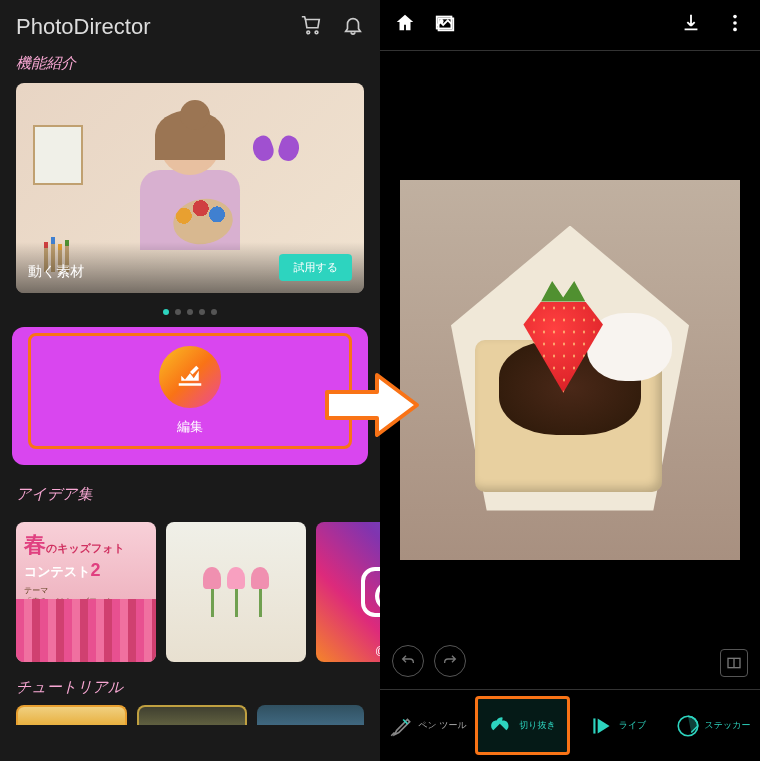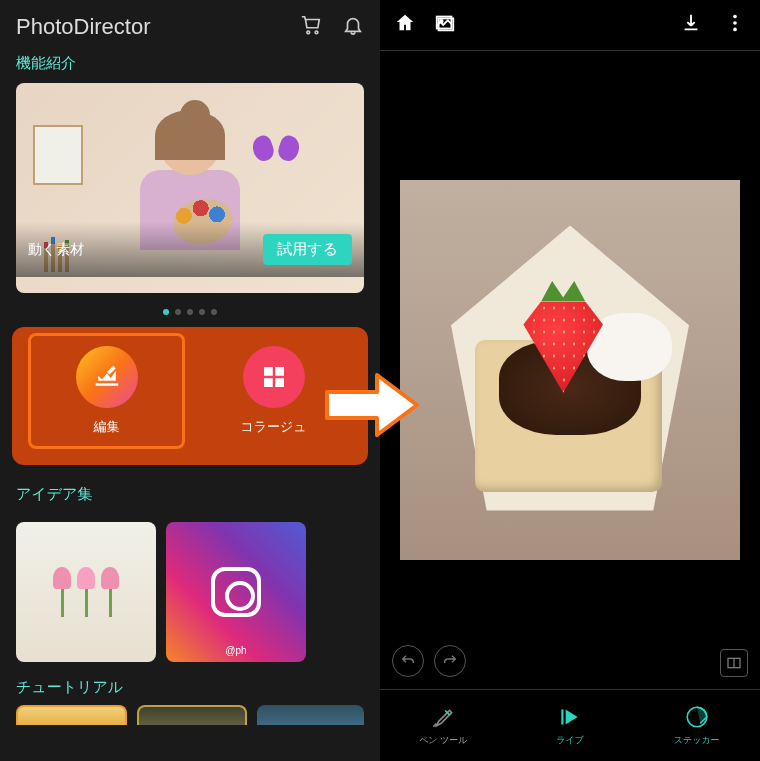--- a/index.html
+++ b/index.html
@@ -8,48 +8,48 @@
 .left-panel { width: 380px; height: 100%; background: #1a1a1a; color: #fff; display: flex; flex-direction: column; }
 .right-panel { width: 380px; height: 100%; background: #000; display: flex; flex-direction: column; }
 
 
 .app-header { display: flex; align-items: center; justify-content: space-between; padding: 14px 16px; }
 .app-title { font-size: 22px; font-weight: 400; color: #ddd; }
 .header-icons { display: flex; gap: 20px; align-items: center; }
 .header-icons svg { width: 22px; height: 22px; }
 
 
-.section-title { font-size: 15px; color: #5eead4; padding: 0 16px 10px; font-weight: 500; }
+.section-title { font-size: 15px; color: #f9a8d4; padding: 0 16px 10px; font-weight: 500; font-style: italic; }
 .feature-card { margin: 0 16px 8px; border-radius: 8px; overflow: hidden; position: relative; height: 210px; background: linear-gradient(135deg, #e8d5c4 0%, #f0e2d0 100%); }
 .feature-image { width: 100%; height: 100%; display: flex; align-items: center; justify-content: center; position: relative; }
 .girl-body { position: absolute; left: 50%; top: 15%; transform: translateX(-50%); width: 140px; height: 180px; }
 .girl-head { width: 60px; height: 60px; background: #e8c0a0; border-radius: 50%; margin: 0 auto; position: relative; }
 .girl-hair { position: absolute; width: 70px; height: 50px; background: #9b7553; border-radius: 50% 50% 0 0; top: -5px; left: -5px; }
 .girl-bun { position: absolute; width: 30px; height: 30px; background: #9b7553; border-radius: 50%; top: -15px; left: 20px; }
 .girl-shirt { width: 100px; height: 80px; background: #d8b0d0; border-radius: 20px 20px 0 0; margin: -5px auto 0; }
 .palette { position: absolute; width: 60px; height: 45px; background: radial-gradient(circle at 20% 30%, #e8a030 8px, transparent 8px), radial-gradient(circle at 50% 20%, #d04040 8px, transparent 8px), radial-gradient(circle at 75% 40%, #4080d0 8px, transparent 8px), #d8b890; border-radius: 50%; left: 45%; top: 55%; transform: rotate(-10deg); }
 .butterfly { position: absolute; right: 18%; top: 25%; width: 50px; height: 40px; }
 .butterfly::before, .butterfly::after { content:''; position:absolute; width:20px; height:25px; background:#a050d0; border-radius:60% 40% 50% 50%; }
 .butterfly::before { left:2px; transform:rotate(-20deg); }
 .butterfly::after { right:2px; transform:rotate(20deg) scaleX(-1); }
 .easel { position: absolute; left: 5%; top: 20%; width: 50px; height: 120px; }
 .canvas-board { width: 50px; height: 60px; background: #f0f0e8; border: 2px solid #c0a070; }
 .brush-cup { position: absolute; left: 8%; bottom: 10%; width: 60px; height: 40px; display:flex; gap:3px; align-items:flex-end; }
 .brush { width: 4px; background: linear-gradient(#d04040 20%, #c0a070 20%); }
-.feature-overlay { position: absolute; bottom: 16px; left: 0; right: 0; padding: 12px; display: flex; justify-content: space-between; align-items: center; background: linear-gradient(transparent, rgba(0,0,0,0.5)); }
+.feature-overlay { position: absolute; bottom: 0; left: 0; right: 0; padding: 12px; display: flex; justify-content: space-between; align-items: flex-end; background: linear-gradient(transparent, rgba(0,0,0,0.5)); }
 .feature-label { color: #fff; font-size: 14px; }
-.try-btn { background: #2dd4bf; color: #fff; border: none; padding: 6px 14px; border-radius: 4px; font-size: 15px; }
+.try-btn { background: #2dd4bf; color: #fff; border: none; padding: 6px 14px; border-radius: 4px; font-size: 11px; }
 
 
 .dots { display: flex; justify-content: center; gap: 6px; padding: 8px 0 12px; }
 .dot { width: 6px; height: 6px; border-radius: 50%; background: #555; }
 .dot.active { background: #2dd4bf; }
 
 
-.actions-row { display: flex; gap: 10px; padding: 6px 16px 16px; background: #c2410c; margin: 0 12px; border-radius: 12px; }
+.actions-row { display: flex; gap: 10px; padding: 6px 16px 16px; background: #d946ef; margin: 0 12px; border-radius: 12px; }
 .action-card { flex: 1; display: flex; flex-direction: column; align-items: center; gap: 10px; padding: 10px 4px; border: 3px solid transparent; border-radius: 8px; }
 .action-card.highlighted { border-color: #f97316; }
 .action-icon { width: 62px; height: 62px; border-radius: 50%; display: flex; align-items: center; justify-content: center; }
 .action-icon.edit { background: linear-gradient(135deg, #fbbf24, #f97316, #ec4899); }
 .action-icon.camera { background: #2dd4bf; }
 .action-icon.collage { background: #f43f5e; }
 .action-icon svg { width: 30px; height: 30px; fill: #fff; }
 .action-label { font-size: 13px; color: #fff; }
 
 
@@ -95,21 +95,21 @@
 .strawberry-body { width:100%; height:80%; background: radial-gradient(circle at 40% 30%, #ff4040, #d01820); clip-path: polygon(50% 100%, 5% 25%, 25% 0%, 75% 0%, 95% 25%); border-radius: 20% 20% 50% 50%; position:relative; }
 .strawberry-body::before { content:''; position:absolute; inset:0; background-image: radial-gradient(#ffd080 1px, transparent 1.5px); background-size: 10px 12px; opacity:0.7; }
 .strawberry-leaf { width:50%; height:18%; background:#509030; margin:-6% auto 0; clip-path: polygon(0% 100%, 25% 0%, 50% 80%, 75% 0%, 100% 100%); }
 
 .undo-redo { position: absolute; bottom: 12px; left: 12px; display: flex; gap: 10px; }
 .undo-redo .circ { width: 32px; height: 32px; border: 1px solid #555; border-radius: 50%; display: flex; align-items: center; justify-content: center; }
 .compare-icon { position: absolute; bottom: 12px; right: 12px; width: 28px; height: 28px; border: 1px solid #555; border-radius: 4px; display:flex; align-items:center; justify-content:center; }
 
 
 .bottom-toolbar { display: flex; border-top: 1px solid #333; padding: 6px 0; height: 72px; }
-.tool-item { flex: 1; display: flex; flex-direction: column; align-items: center; justify-content: center; gap: 4px; border: 3px solid transparent; border-radius: 4px; }
+.tool-item { flex: 1; display: flex; flex-direction: row; align-items: center; justify-content: center; gap: 4px; border: 3px solid transparent; border-radius: 4px; }
 .tool-item.highlighted { border-color: #f97316; background: rgba(45,212,191,0.12); }
 .tool-item svg { width: 26px; height: 26px; }
 .tool-label { font-size: 9px; color: #2dd4bf; white-space: nowrap; }
 .tool-item:first-child .tool-label { color: #aaa; }
 
 
 .big-arrow { position: absolute; left: 372px; top: 370px; width: 100px; height: 70px; z-index: 10; transform: translateX(-50%); }
 </style>
 </head>
 <body>
@@ -175,35 +175,36 @@
     <div class="actions-row">
       <div class="action-card highlighted">
         <div class="action-icon edit">
           <svg viewBox="0 0 24 24">
               <path d="M3 17h18v2H3zm2-6l3 3 4-5 3 4 4-6v8H5z" fill="#fff"></path>
               <path d="M17 3l2 2-5 5-2-2z" fill="#fff"></path>
             </svg>
         </div>
         <span class="action-label">編集</span>
       </div>
-      <div class="action-card">
-        <div class="action-icon collage">
-          <svg viewBox="0 0 24 24">
-              <rect x="4" y="4" width="7" height="7" fill="#fff"></rect>
-              <rect x="13" y="4" width="7" height="7" fill="#fff"></rect>
-              <rect x="4" y="13" width="7" height="7" fill="#fff"></rect>
-              <rect x="13" y="13" width="7" height="7" fill="#fff"></rect>
-            </svg>
-        </div>
-        <span class="action-label">コラージュ</span>
-      </div>
     </div>
 
     <div class="section-title" style="margin-top:20px">アイデア集</div>
     <div class="ideas-row">
+      <div class="idea-card spring">
+        <div class="spring-text">
+          <span class="spring-big">春</span><span class="spring-sub">のキッズフォト</span><br>
+          <span class="spring-contest">コンテスト</span><span class="spring-big" style="font-size:18px">2</span>
+          <div class="spring-details">
+            <div>テーマ</div>
+            <div>「春みつけキッズフォト」</div>
+            <div>開催期間：3/22～4/12</div>
+          </div>
+        </div>
+        <div class="flower-field"></div>
+      </div>
       <div class="idea-card tulips">
         <div class="tulip-group">
           <div class="tulip">
               <div class="tulip-head"></div>
               <div class="tulip-stem"></div>
             </div>
           <div class="tulip">
               <div class="tulip-head" style="background:#f8a0c0"></div>
               <div class="tulip-stem"></div>
             </div>
@@ -294,20 +295,26 @@
     </div>
 
     <div class="bottom-toolbar">
       <div class="tool-item">
         <svg viewBox="0 0 24 24" fill="none" stroke="#888" stroke-width="1.5">
             <path d="M3 21l3-3m2-2l10-10 2 2-10 10-4 2z"></path>
             <path d="M14 6l4 4" stroke="#2dd4bf"></path>
           </svg>
         <span class="tool-label">ペン ツール</span>
       </div>
+      <div class="tool-item highlighted">
+        <svg viewBox="0 0 24 24" fill="#2dd4bf">
+            <path d="M12 4c-2 0-4 1-5 3-3 0-5 2-5 5 0 2 1 3 2 4l6-6 6 6c1-1 2-2 2-4 0-3-2-5-5-5-.3 0-.6 0-1 .1C13 5 12.5 4 12 4z"></path>
+          </svg>
+        <span class="tool-label">切り抜き</span>
+      </div>
       <div class="tool-item">
         <svg viewBox="0 0 24 24" fill="#2dd4bf">
             <path d="M8 5v14l11-7z"></path>
             <path d="M5 5v14" stroke="#2dd4bf" stroke-width="2"></path>
           </svg>
         <span class="tool-label">ライブ</span>
       </div>
       <div class="tool-item">
         <svg viewBox="0 0 24 24" fill="none" stroke="#2dd4bf" stroke-width="1.5">
             <circle cx="12" cy="12" r="9"></circle>

